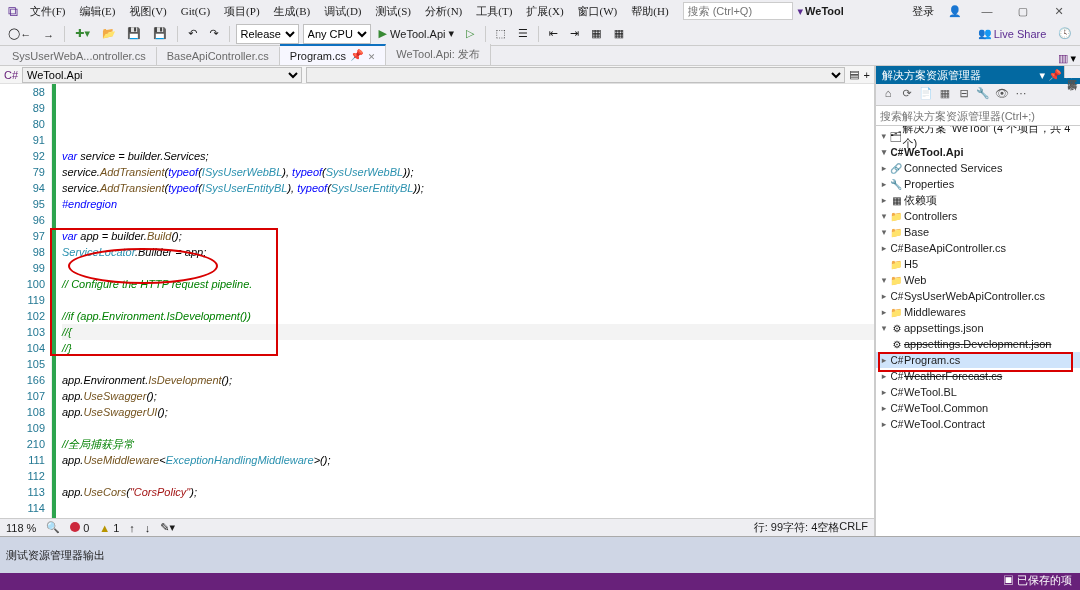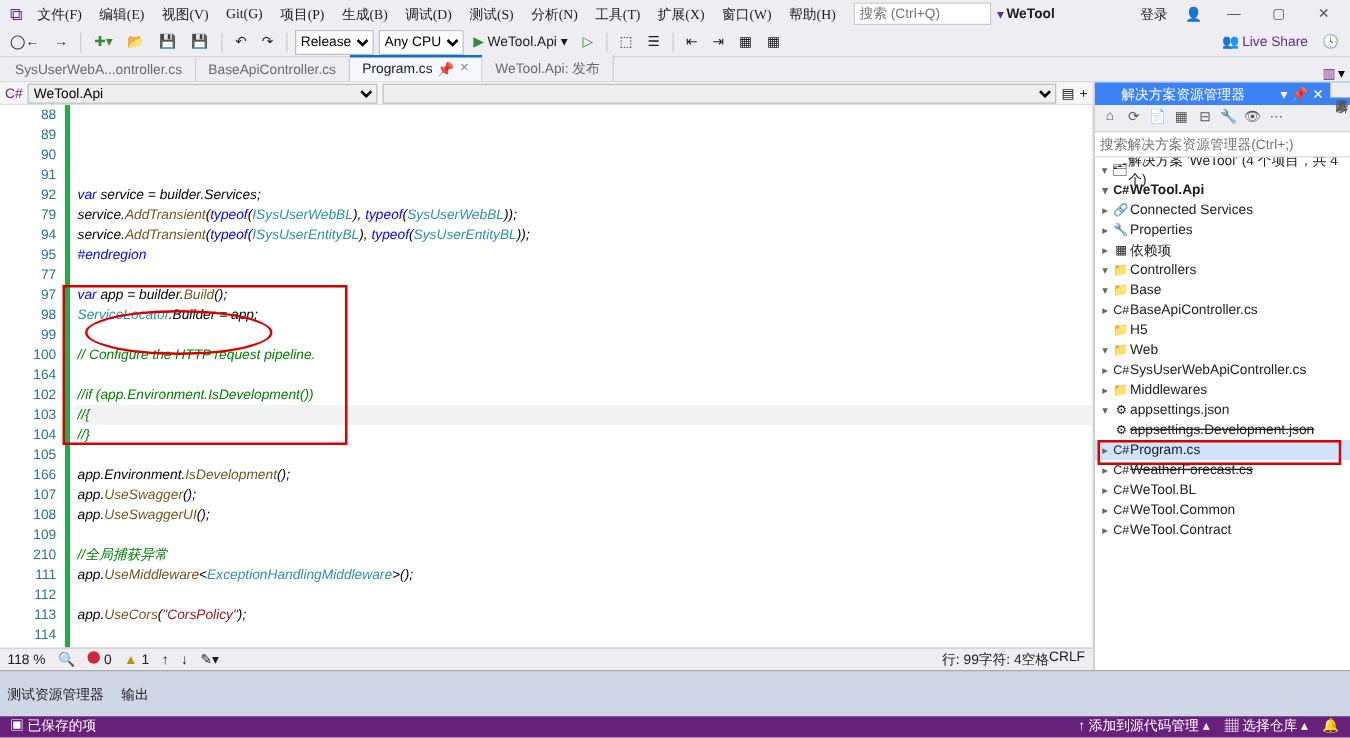--- a/index.html
+++ b/index.html
@@ -20,21 +20,21 @@
 .toolbar { height: 24px; display: flex; align-items: center; padding: 0 4px; gap: 4px; border-bottom: 1px solid #ccc; }
 .toolbar .tbtn { padding: 2px 4px; color: #1b1b1b; display: flex; align-items: center; gap: 2px; }
 .toolbar select { height: 20px; font-size: 11px; border: 1px solid #c0c0c0; background: #fff; }
 .toolbar .run { color: #1b1b1b; display: flex; align-items: center; gap: 3px; }
 .toolbar .run .play { color: #388a34; }
 .toolbar .sep { width: 1px; height: 16px; background: #ccc; margin: 0 2px; }
 .toolbar .liveshare { color: #5c2d91; }
 
 
 .doc-tabs { height: 20px; display: flex; align-items: flex-end; background: #eeeef2; padding-left: 2px; border-bottom: 1px solid #ccc; }
-.doc-tabs .tab { padding: 3px 10px; background: #eeeef2; color: #6a6a6a; border-right: 1px solid #ccc; display: flex; gap: 4px; align-items: flex-start; }
+.doc-tabs .tab { padding: 3px 10px; background: #eeeef2; color: #6a6a6a; border-right: 1px solid #ccc; display: flex; gap: 4px; align-items: flex-end; }
 .doc-tabs .tab.active { background: #f7f7ff; border-top: 2px solid #0e70c0; color: #1b1b1b; }
 .doc-tabs .tab .x { color: #888; font-size: 9px; }
 .doc-tabs .right-box { margin-left: auto; display:flex; align-items:center; gap:2px; padding-right:4px;}
 
 
 .body-row { display: flex; height: calc(100% - 22px - 24px - 20px - 18px - 18px - 18px); }
 
 
 .editor-pane { flex: 1; display: flex; flex-direction: column; background: #fff; border-right: 1px solid #ccc; }
 .editor-crumb { height: 18px; display: flex; align-items: center; padding: 0 4px; background: #f5f5f5; border-bottom: 1px solid #e0e0e0; color: #1b1b1b; gap:4px; }
@@ -54,40 +54,40 @@
 .mth { color: #74531f; }
 .redbox { position: absolute; border: 2px solid #d80000; pointer-events: none; }
 .redoval { position: absolute; border: 2px solid #d80000; border-radius: 50%; pointer-events: none; }
 
 
 .editor-status { height: 18px; background: #eeeef2; display: flex; align-items: center; padding: 0 6px; gap: 10px; color: #1b1b1b; border-top: 1px solid #ccc; }
 .editor-status .right { margin-left: auto; display: flex; gap: 0; }
 .err-dot { width:10px; height:10px; border-radius:50%; display:inline-block; }
 
 
-.bottom-tools { height: 18px; background: #cfd6e5; color: #1b1b1b; display: flex; align-items: center; gap: 14px; padding: 18px 6px; border-top: 1px solid #aaa;}
+.bottom-tools { height: 18px; background: #cfd6e5; color: #1b1b1b; display: flex; align-items: center; gap: 0; padding: 18px 6px; border-top: 1px solid #aaa;}
 
 
 .sol-panel { width: 205px; background: #f5f5f5; display: flex; flex-direction: column; border-left: 1px solid #ccc; }
-.sol-title { height: 18px; background: #3b82f6; color: #fff; padding: 2px 21px; display: flex; align-items: center; justify-content: space-between; }
+.sol-title { height: 18px; background: #0369a1; color: #fff; padding: 2px 6px; display: flex; align-items: center; justify-content: space-between; }
 .sol-toolbar { height: 22px; display: flex; align-items: center; gap: 3px; padding: 0 4px; background: #eeeef2; border-bottom: 1px solid #ccc; }
 .sol-toolbar .ic { width: 16px; height: 16px; color: #555; text-align:center; }
 .sol-search { height: 20px; border-bottom: 1px solid #ccc; }
 .sol-search input { width: 100%; border: none; height: 100%; padding: 0 4px; font-size: 11px; color: #888; background:#fff;}
 .tree { flex: 1; overflow: auto; padding: 2px 0; background: #fff; position: relative;}
 .tree .tn { display: flex; align-items: center; height: 16px; padding: 0 2px; color: #1b1b1b; }
 .tree .tn .exp { width: 12px; text-align: center; color: #666; font-size: 9px; }
 .tree .tn .ic { width: 14px; text-align: center; font-size: 10px; }
 .tree .tn.sel { background: #cfe4fb; }
 .tree .tn.bold { font-weight: bold; }
 .tree .redbox2 { position:absolute; border:2px solid #d80000; pointer-events:none; }
 .ind-1 { padding-left: 12px;} .ind-2 { padding-left: 24px;} .ind-3 { padding-left: 36px;} .ind-4 { padding-left: 48px;}
 
 
-.statusbar { height: 18px; background: #68217a; color: #fff; display: flex; align-items: flex-start; padding: 0 8px; gap: 10px; }
+.statusbar { height: 18px; background: #68217a; color: #fff; display: flex; align-items: flex-end; padding: 0 8px; gap: 10px; flex-direction: column; }
 .statusbar .right { margin-left: auto; display: flex; gap: 12px; align-items: center;}
 .right-vtab { position:absolute; right:0; top:66px; width:16px; writing-mode:vertical-rl; background:#eeeef2; font-size:10px; color:#555; padding:6px 1px; border-left:1px solid #ccc;}
 </style>
 </head>
 <body>
 
 <div class="menubar">
   <span class="vs-icon">⧉</span>
   <span class="item">文件(F)</span>
   <span class="item">编辑(E)</span>
@@ -173,32 +173,32 @@
       <span style="color:#68217a">C#</span>
       <select class="crumb-main"><option>WeTool.Api</option></select>
       <select style="flex:1"><option></option></select>
       <span>▤</span>
       <span>+</span>
     </div>
     <div class="editor-scroll">
       <div class="gutter" id="gutter">
           <div class="gl">88</div>
           <div class="gl">89</div>
-          <div class="gl">90</div>
+          <div class="gl">80</div>
           <div class="gl">91</div>
           <div class="gl">92</div>
           <div class="gl">79</div>
           <div class="gl">94</div>
           <div class="gl">95</div>
-          <div class="gl">77</div>
+          <div class="gl">96</div>
           <div class="gl">97</div>
           <div class="gl">98</div>
           <div class="gl">99</div>
           <div class="gl">100</div>
-          <div class="gl">164</div>
+          <div class="gl">119</div>
           <div class="gl">102</div>
           <div class="gl">103</div>
           <div class="gl">104</div>
           <div class="gl">105</div>
           <div class="gl">166</div>
           <div class="gl">107</div>
           <div class="gl">108</div>
           <div class="gl">109</div>
           <div class="gl">210</div>
           <div class="gl">111</div>

